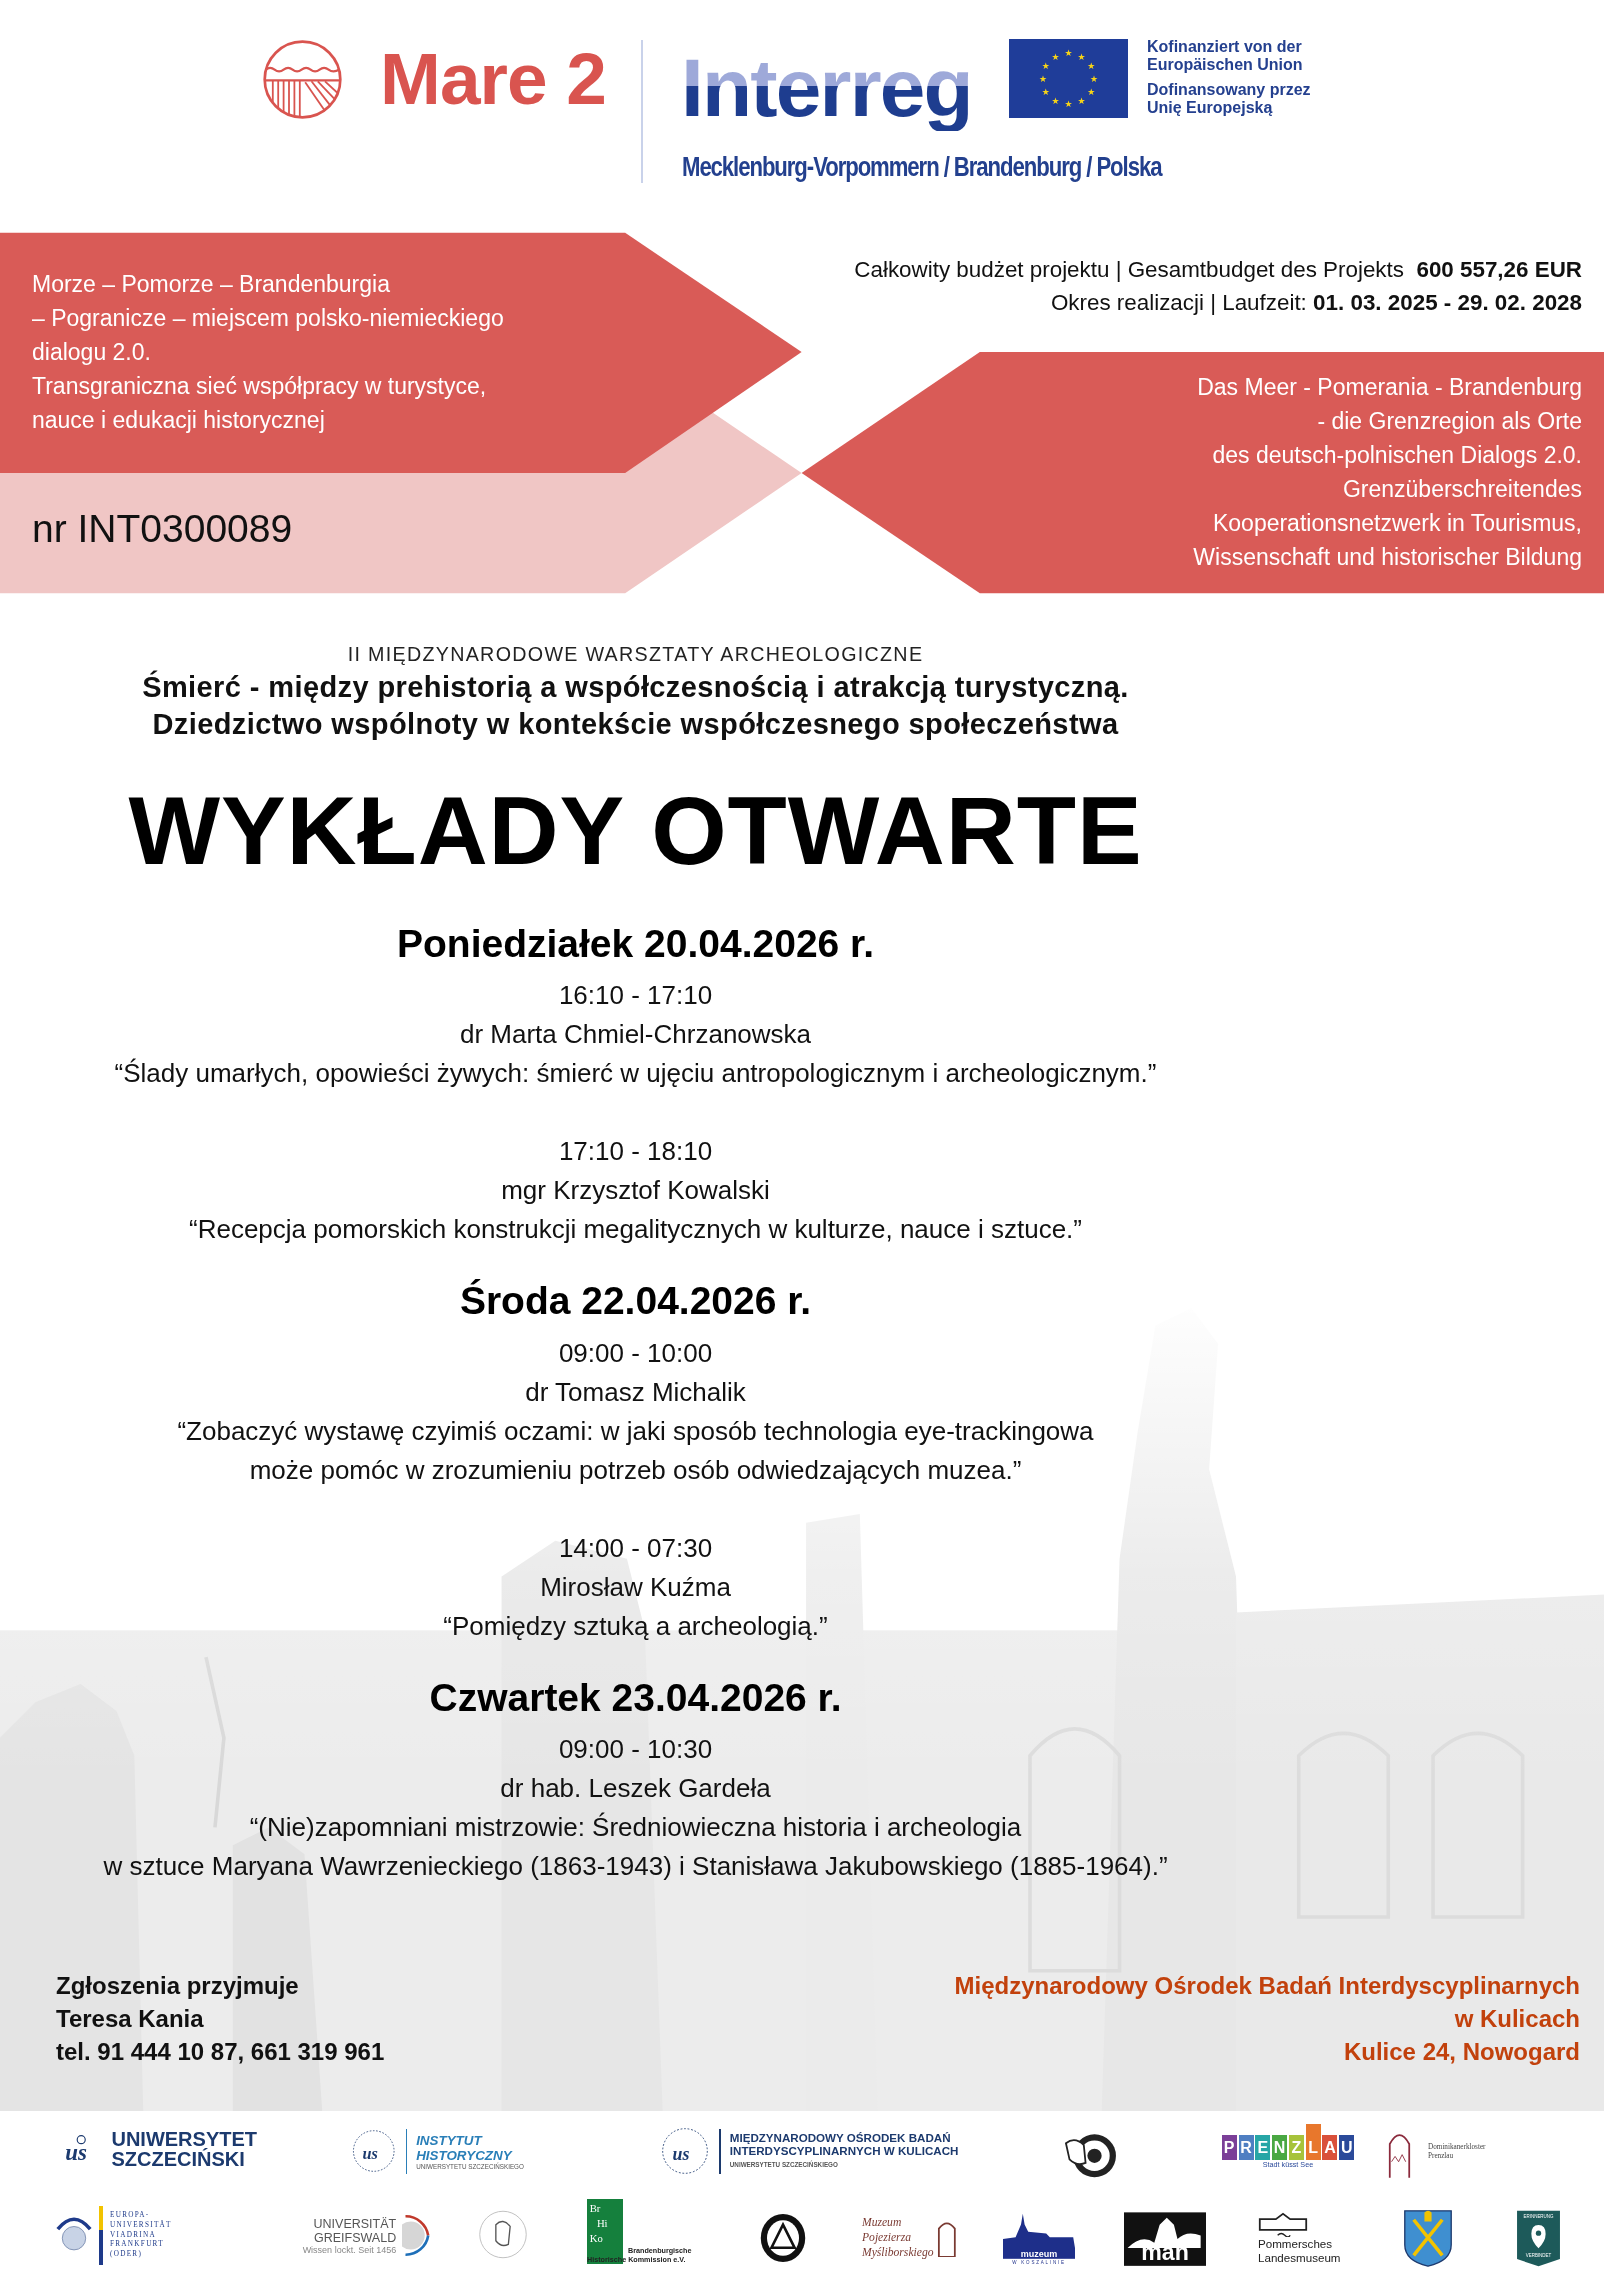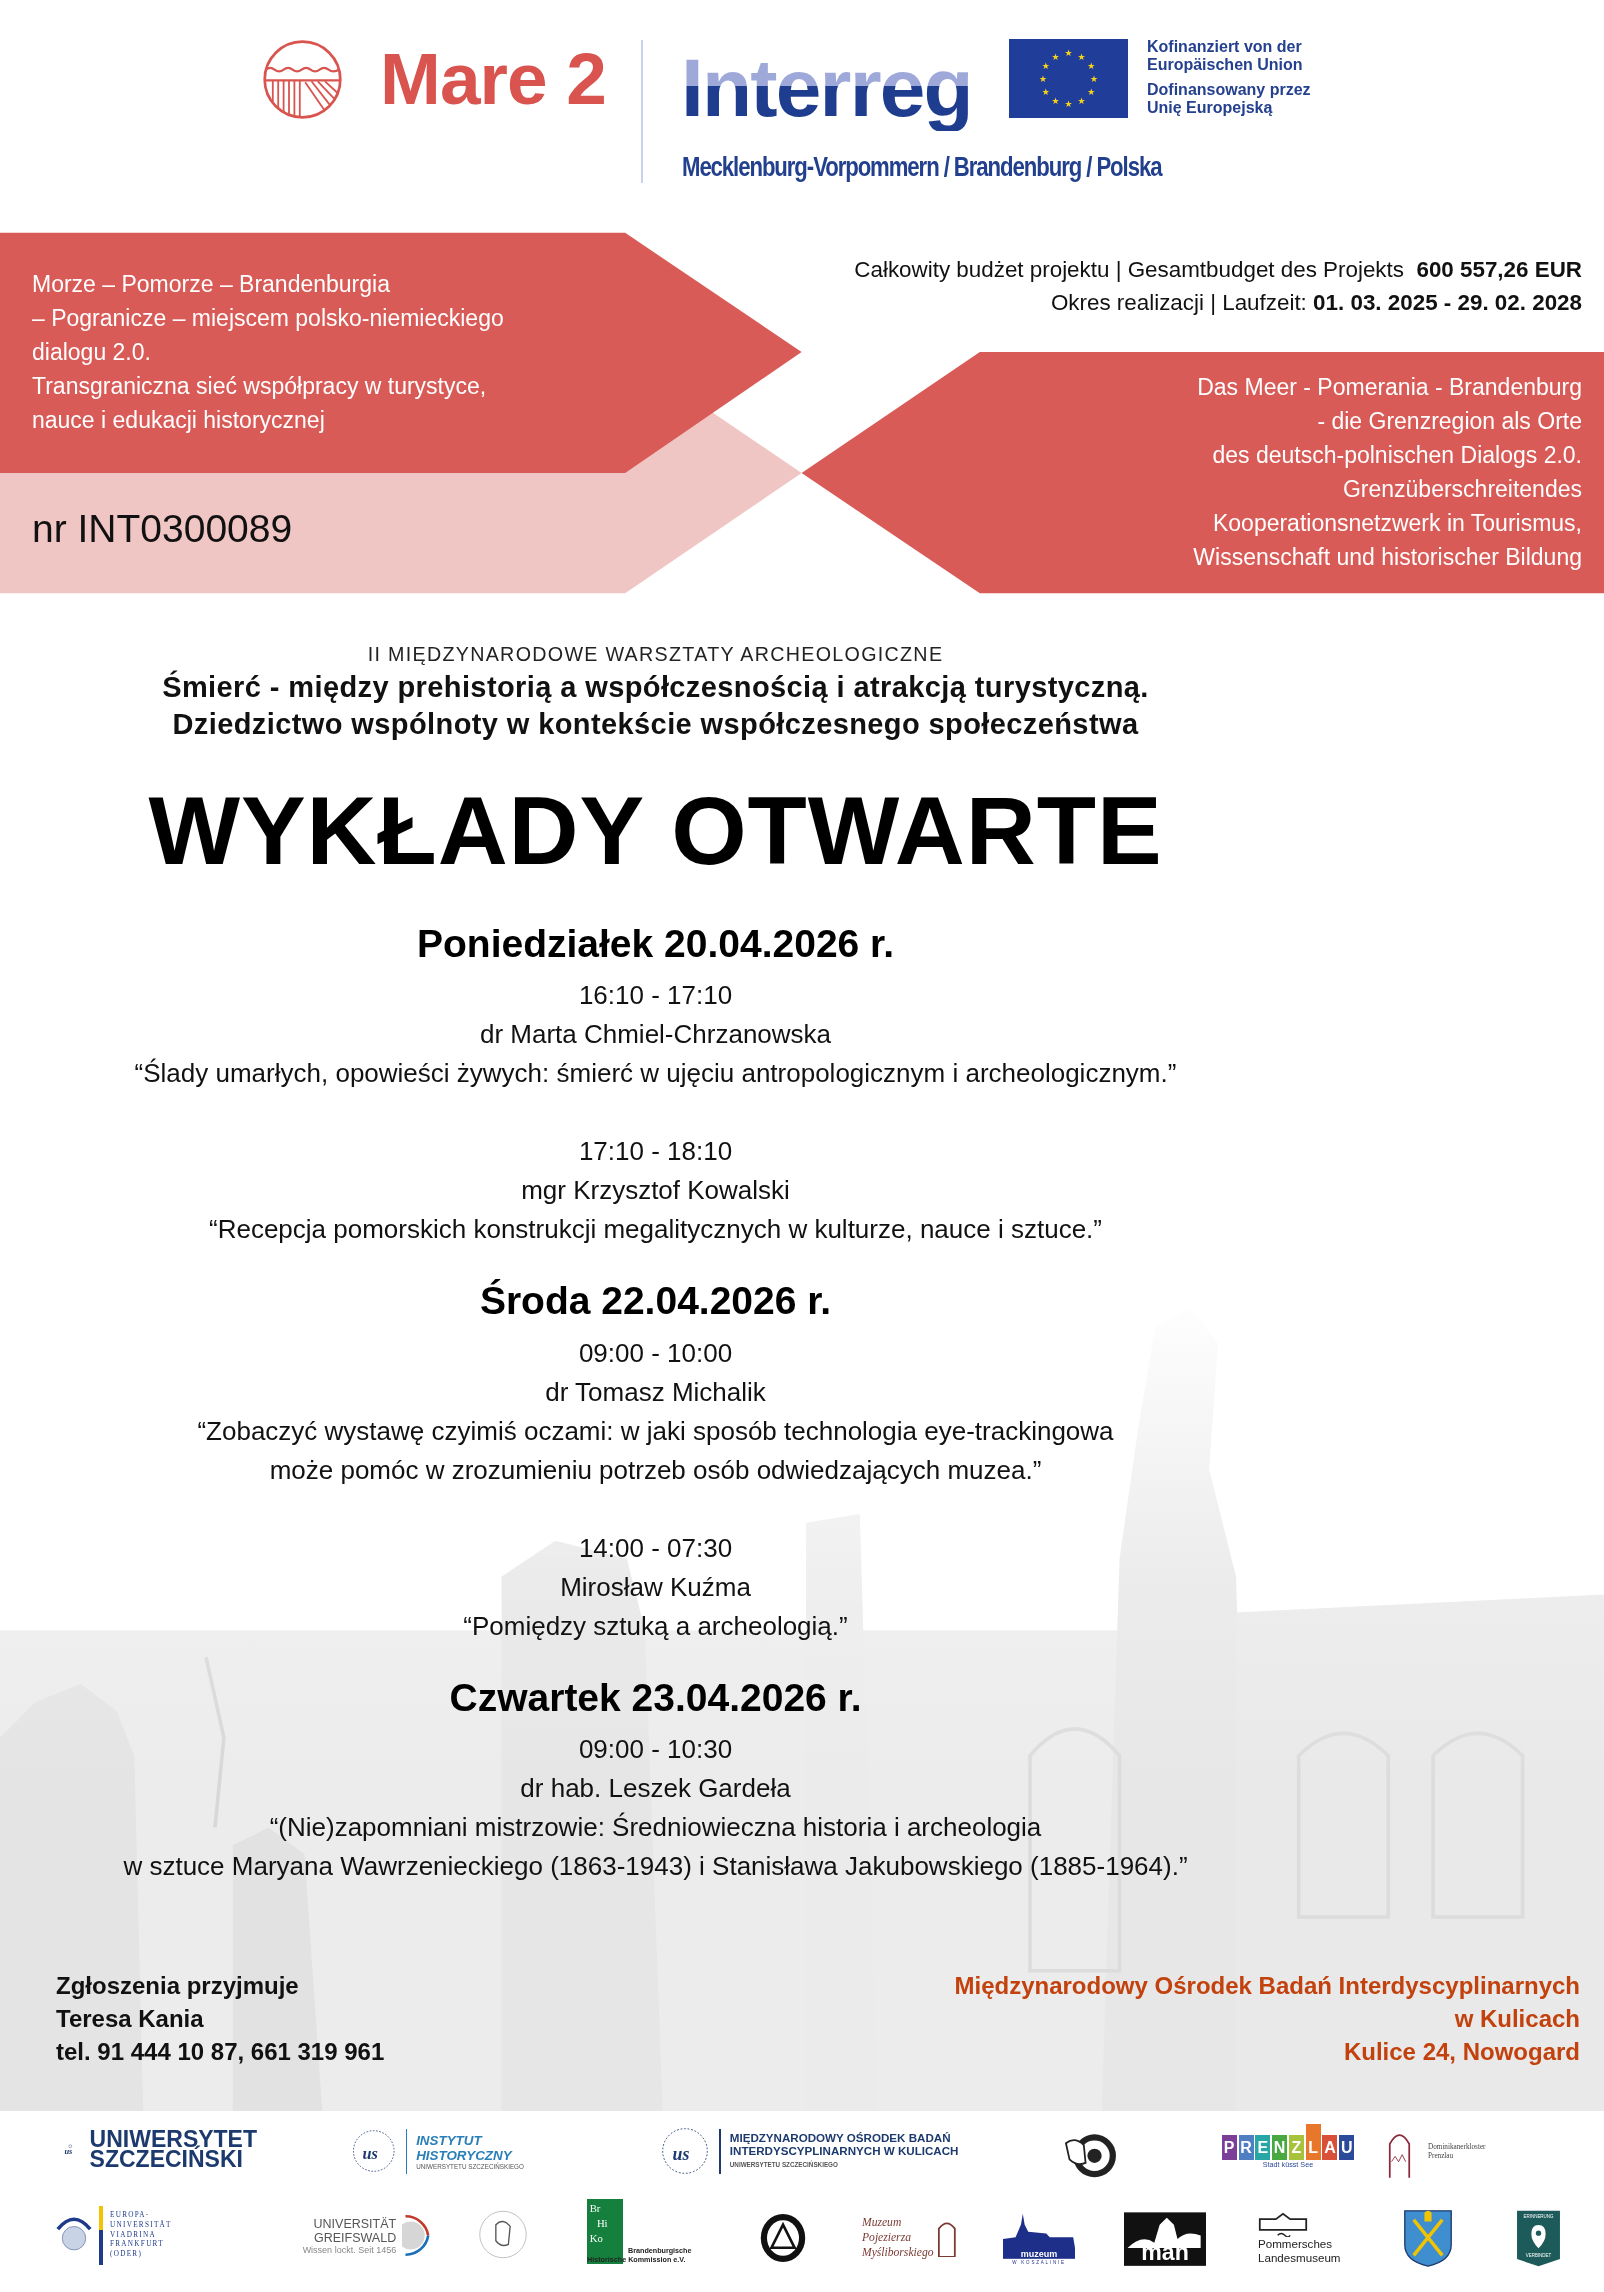--- a/index.html
+++ b/index.html
@@ -29,21 +29,21 @@
   .banner-left-text { left:32px; top:267px; font-size:23px; color:#fff; line-height:34px; }
   .banner-left-text div { white-space:nowrap; }
   .project-nr { left:32px; top:507px; font-size:39px; color:#111; white-space:nowrap; }
   .budget { right:23px; top:253px; font-size:22.4px; line-height:33px; text-align:right; color:#111; }
   .budget div { white-space:nowrap; }
   .budget b { font-weight:bold; }
   .banner-right-text { right:23px; top:370px; font-size:23px; color:#fff; line-height:34px; text-align:right; }
   .banner-right-text div { white-space:nowrap; }
 
   
-  .center { left:0; width:1271px; text-align:center;padding-left:20px; }
+  .center { left:0; width:1271px; text-align:center; }
   .caption { top:643px; font-size:19.7px; letter-spacing:1.3px; color:#222; }
   .subtitle { top:669px; font-size:29px; font-weight:bold; line-height:37px; letter-spacing:0.4px; }
   .subtitle div { white-space:nowrap; }
   .big-title { top:777px; font-size:97px; font-weight:bold; letter-spacing:0.9px; line-height:107px; color:#000; }
 
   
   .schedule { top:917px; }
   .day { text-align:center; }
   .day-heading { font-size:39px; font-weight:bold; line-height:54px; color:#000; margin-bottom:5.4px; }
   .lecture { font-size:26px; line-height:39px; color:#111; }
@@ -212,21 +212,21 @@
   <div>Międzynarodowy Ośrodek Badań Interdyscyplinarnych</div>
   <div>w Kulicach</div>
   <div>Kulice 24, Nowogard</div>
 </div>
 
 <div class="logo" style="left:64px; top:2123px; width:193px; height:54px; justify-content:flex-start;">
   <svg width="54" height="50" viewBox="0 0 60 56">
     <text x="2" y="46" font-size="40" font-style="italic" font-weight="bold" fill="#1c3a6e" font-family="Liberation Serif, serif">us</text>
     <circle cx="30" cy="10" r="7" fill="none" stroke="#1c3a6e" stroke-width="2"></circle>
   </svg>
-  <div class="logo-text-blue" style="font-size:23px; line-height:19.7px; margin-left:13px;">
+  <div class="logo-text-blue" style="font-size:20px; line-height:19.7px; margin-left:13px;">
     <div>UNIWERSYTET</div>
     <div>SZCZECIŃSKI</div>
   </div>
 </div>
 
 <div class="logo" style="left:351px; top:2124px; width:215px; height:54px; justify-content:flex-start;">
   <svg width="50" height="50" viewBox="0 0 56 56">
     <circle cx="28" cy="28" r="25" fill="none" stroke="#1c3a6e" stroke-width="1" stroke-dasharray="2 2"></circle>
     <text x="14" y="38" font-size="20" font-style="italic" font-weight="bold" fill="#1c3a6e" font-family="Liberation Serif, serif">us</text>
   </svg>

